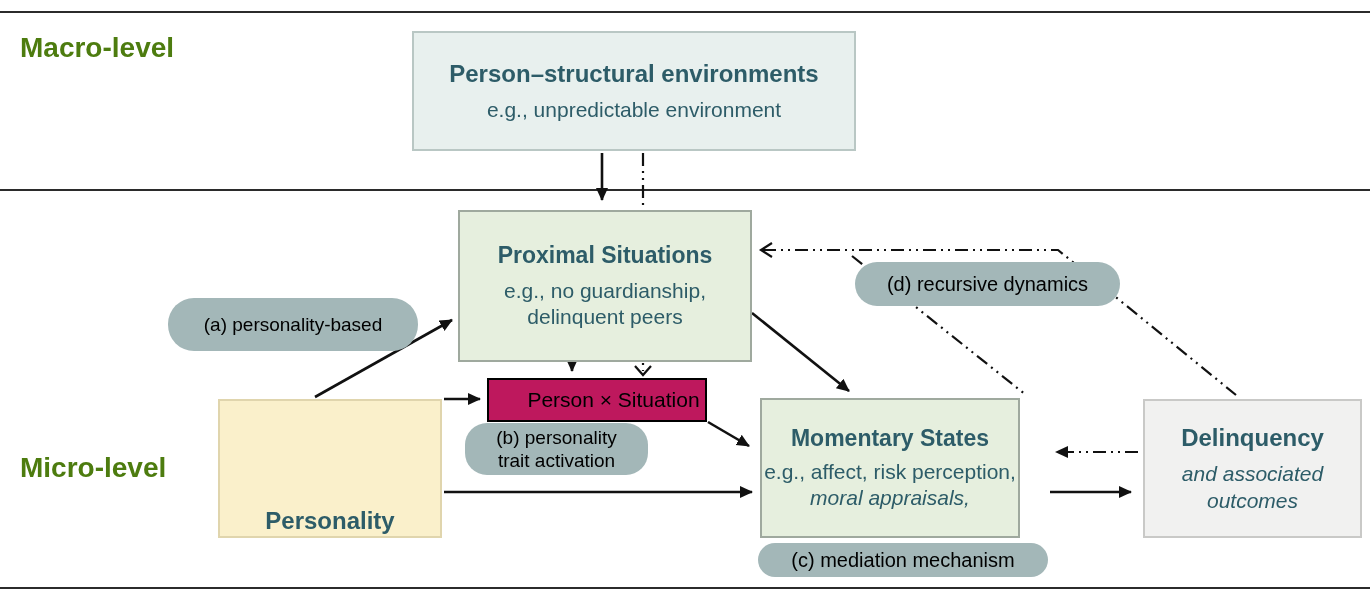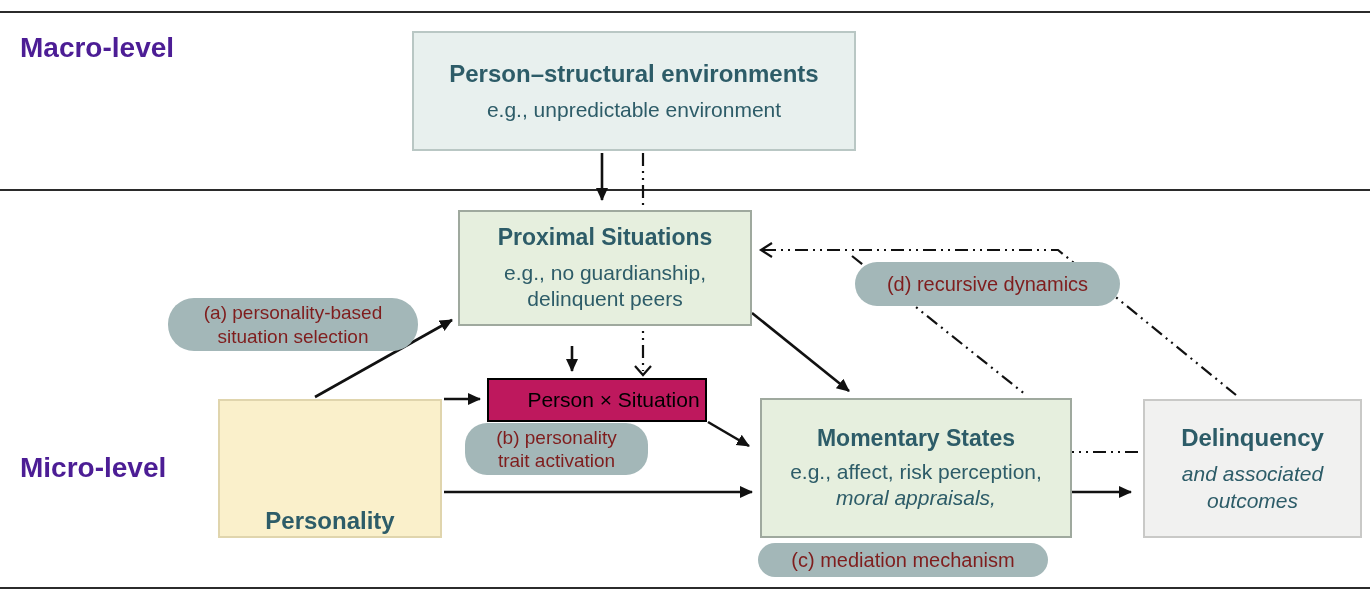--- a/index.html
+++ b/index.html
@@ -3,47 +3,47 @@
 <meta charset="utf-8">
 <style>
   html,body { margin:0; padding:0; background:#ffffff; }
   #canvas {
     position:relative; width:1370px; height:602px;
     background:#ffffff; overflow:hidden;
     font-family:"Liberation Sans", sans-serif;
   }
   .hr { position:absolute; left:0; width:1370px; background:#2b2b2b; }
   .section-label {
-    position:absolute; font-weight:bold; font-size:28px; color:#4c1d95;
+    position:absolute; font-weight:bold; font-size:28px; color:#4d7c0f;
   }
   svg.arrows { position:absolute; left:0; top:0; z-index:1; }
   .box {
     position:absolute; z-index:2; box-sizing:border-box;
     display:flex; flex-direction:column; align-items:center; justify-content:center;
     text-align:center;
   }
   .box-title { font-weight:bold; font-size:23px; color:#2d5c68; line-height:1.25; }
   .box-sub { font-size:21px; color:#2d5c68; line-height:1.25; margin-top:8px; }
   .box-sub .ln { display:block; }
   .italic { font-style:italic; }
   .macro-box   { left:412px; top:31px;  width:444px; height:120px; background:#e8f0ee; border:2px solid #b9c7c4; }
   .macro-box .box-title { font-size:24px; }
-  .proximal-box{ left:458px; top:210px; width:294px; height:116px; background:#e6efde; border:2px solid #9fa99e; }
+  .proximal-box{ left:458px; top:210px; width:294px; height:152px; background:#e6efde; border:2px solid #9fa99e; }
   .ps-box {
     left:487px; top:378px; width:220px; height:44px; background:#be185d;
     border:2px solid #000000; z-index:2; font-size:21px; color:#000;padding-left:33px;
   }
   .personality-box { left:218px; top:399px; width:224px; height:139px; background:#faf0cb; border:2px solid #e0d5ad;justify-content:flex-end; }
   .personality-box .box-title { font-size:24px; }
-  .momentary-box { left:760px; top:398px; width:312px; height:140px; background:#e6efde; border:2px solid #9fa99e; }
+  .momentary-box { left:760px; top:398px; width:260px; height:140px; background:#e6efde; border:2px solid #9fa99e; }
   .momentary-box .box-sub { margin-top:6px; }
   .delinquency-box { left:1143px; top:399px; width:219px; height:139px; background:#f1f1f0; border:2px solid #c9c9c7; }
   .delinquency-box .box-title { font-size:24px; }
   .pill {
-    position:absolute; z-index:3; background:#a3b7b8; color:#7f1d1d;
+    position:absolute; z-index:3; background:#a3b7b8; color:#000000;
     display:flex; flex-direction:column; align-items:center; justify-content:center;
     text-align:center; font-size:19px; line-height:1.22; border-radius:26px;
   }
   .pill-a { left:168px; top:298px; width:250px; height:53px; }
   .pill-b { left:465px; top:423px; width:183px; height:52px; border-radius:22px; }
   .pill-c { left:758px; top:543px; width:290px; height:34px; border-radius:17px; font-size:20px; }
   .pill-d { left:855px; top:262px; width:265px; height:44px; border-radius:22px; font-size:20px; }
 </style>
 </head>
 <body>
@@ -111,21 +111,20 @@
     </div>
   </div>
 
   <div class="box delinquency-box">
     <div class="box-title">Delinquency</div>
     <div class="box-sub italic" style="max-width:170px;">and associated outcomes</div>
   </div>
 
   <div class="pill pill-a">
     <span>(a) personality-based</span>
-    <span>situation selection</span>
   </div>
   <div class="pill pill-b">
     <span>(b) personality</span>
     <span>trait activation</span>
   </div>
   <div class="pill pill-c">
     <span>(c) mediation mechanism</span>
   </div>
   <div class="pill pill-d">
     <span>(d) recursive dynamics</span>

